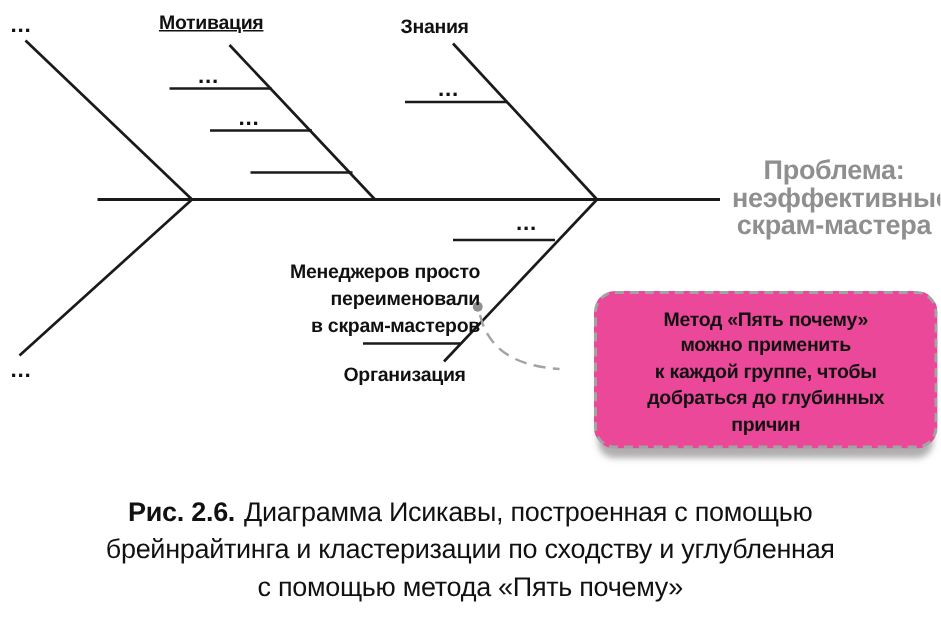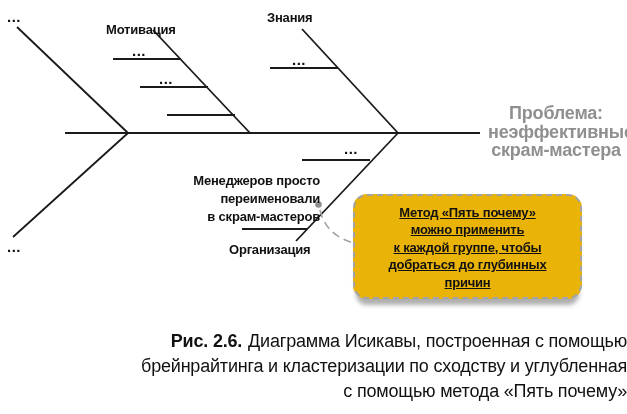--- a/index.html
+++ b/index.html
@@ -20,33 +20,32 @@
     position:absolute;left:488px;top:104px;width:136px;
     font-weight:bold;font-size:18px;line-height:18.5px;letter-spacing:-0.2px;
     color:#8f8f8f;text-align:center;white-space:pre-line;
   }
   .note{
     position:absolute;left:150px;top:172px;width:170px;
     font-weight:bold;font-size:13px;line-height:18px;letter-spacing:-0.2px;
     text-align:right;white-space:pre-line;
   }
   .callout{
-    position:absolute;left:353px;top:194px;width:221px;min-height:83px;
-    background:#eab308;border:2px dashed #a3a3a3;border-radius:14px;
+    position:absolute;left:396px;top:194px;width:221px;min-height:83px;
+    background:#ec4899;border:2px dashed #a3a3a3;border-radius:14px;
     padding:8px 2px 6px 2px;box-sizing:content-box;
     box-shadow:0 9px 4px -3px rgba(110,110,110,0.55);
-    text-decoration:underline;
   }
   .callout-text{
     font-weight:bold;font-size:13px;line-height:17.4px;letter-spacing:-0.2px;
     text-align:center;white-space:pre-line;color:#111;
   }
   .caption{
     position:absolute;left:0;top:329px;width:627px;
-    font-size:18px;line-height:25px;text-align:right;letter-spacing:-0.2px;
+    font-size:18px;line-height:25px;text-align:center;letter-spacing:-0.2px;
     color:#111;
   }
   .caption .cap-label{font-weight:bold;margin-right:6px;}
   .caption .cap-text{white-space:pre-line;}
 </style>
 </head>
 <body>
 
 <div class="page">
 
@@ -70,21 +69,21 @@
       <line x1="302" y1="160" x2="370" y2="160"></line>
       <line x1="242" y1="229" x2="307" y2="229"></line>
     </g>
 
     <circle cx="318.5" cy="204.5" r="3.3" fill="#8f8f8f"></circle>
     <path d="M 320 210 C 325 231, 341 244, 373 246" stroke="#a3a3a3" stroke-width="1.6" fill="none" stroke-dasharray="8 5"></path>
   </svg>
 
   <div class="dots" style="left:7px;top:12px;">...</div>
 
-  <div class="lbl" style="left:106px;top:22px;">Мотивация</div>
+  <div class="lbl" style="left:106px;top:7px;text-decoration:underline;">Мотивация</div>
   <div class="dots" style="left:132px;top:46px;">...</div>
   <div class="dots" style="left:159px;top:74px;">...</div>
 
   <div class="lbl" style="left:267px;top:10px;">Знания</div>
   <div class="dots" style="left:292px;top:55px;">...</div>
 
   <div class="problem">Проблема:
 неэффективные
 скрам-мастера</div>
 

